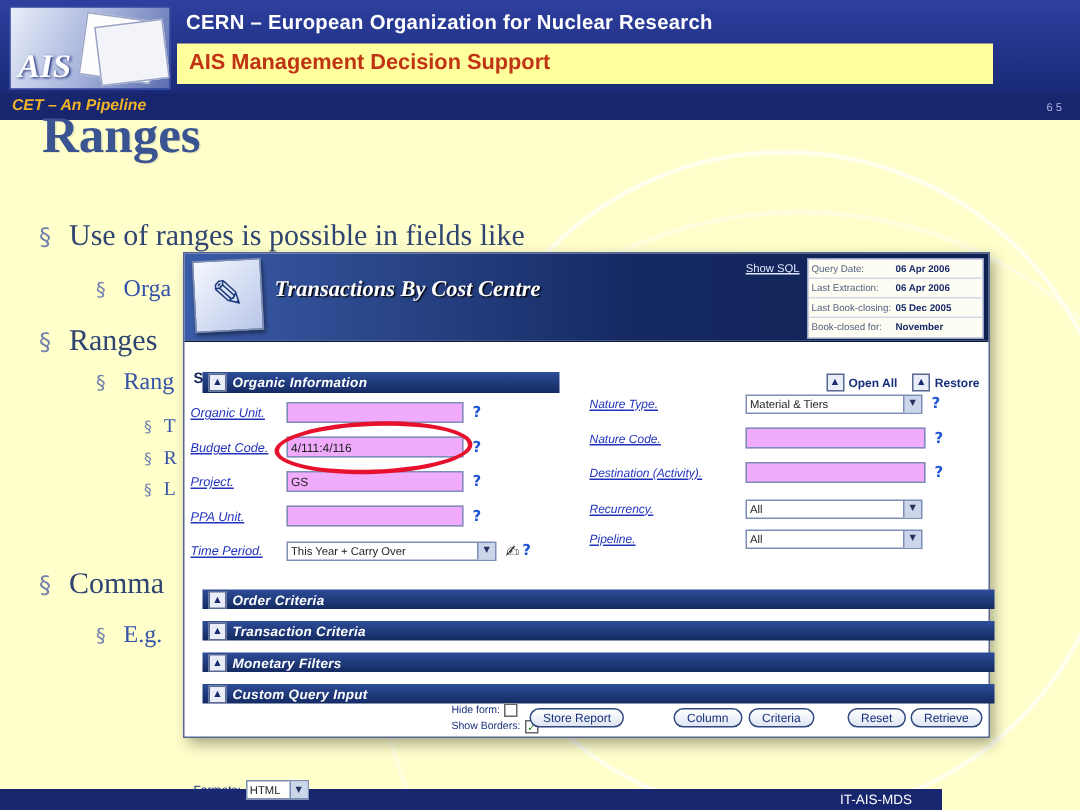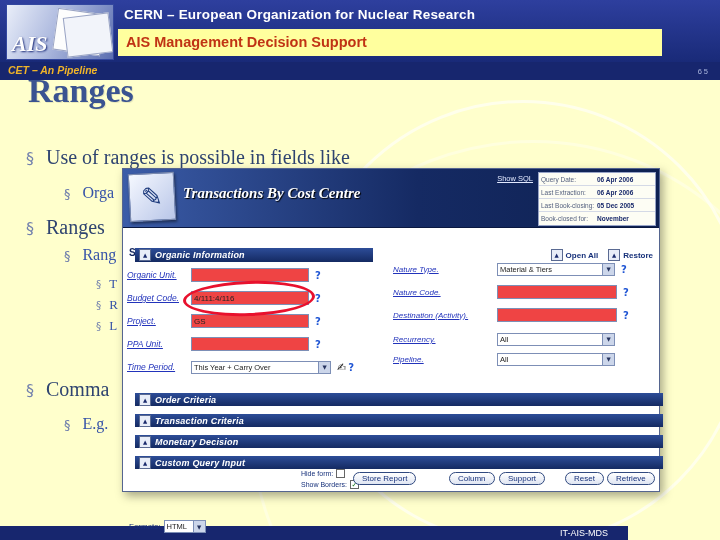--- a/index.html
+++ b/index.html
@@ -60,21 +60,21 @@
   .colbtn{width:10px;height:10px;background:#e8edf8;border:1px solid #5a6a92;color:#1a2a6c;font-size:5.5px;display:flex;align-items:center;justify-content:center;margin-right:4px;font-family:"DejaVu Sans",sans-serif;cursor:pointer;flex:0 0 auto;}
   .seclabel{color:#ffffff;font-weight:bold;font-style:italic;font-size:9px;letter-spacing:.2px;}
   .org-links{position:absolute;right:6px;top:80px;display:flex;gap:10px;align-items:center;}
   .org-link{display:flex;align-items:center;font-size:8px;font-weight:bold;color:#16307a;cursor:pointer;}
   .org-link .colbtn{margin-right:3px;}
 
   .form-area{position:absolute;left:4px;top:96px;width:528px;height:128px;}
   .frow{position:absolute;display:flex;align-items:center;height:20px;}
   .flabel{display:inline-block;width:64px;font-size:8.5px;font-style:italic;color:#2233bb;text-decoration:underline;cursor:pointer;flex:0 0 auto;}
   .rlabel{width:104px;font-size:8px;}
-  .finput{width:112px;height:12px;font-size:8px;border:1px solid #7d8fb6;padding:0 2px;margin-right:4px;background:#ef4444;color:#222;font-family:"Liberation Sans",sans-serif;box-sizing:content-box;}
+  .finput{width:112px;height:12px;font-size:8px;border:1px solid #7d8fb6;padding:0 2px;margin-right:4px;background:#f0abfc;color:#222;font-family:"Liberation Sans",sans-serif;box-sizing:content-box;}
   .rinput{width:114px;}
   .fselect{display:flex;align-items:center;width:140px;height:13px;border:1px solid #7d8fb6;background:#fff;margin-right:4px;cursor:pointer;box-sizing:border-box;}
   .rselect{width:118px;}
   .sel-text{flex:1;font-size:7.5px;color:#222;padding-left:2px;white-space:nowrap;overflow:hidden;}
   .dd{width:11px;align-self:stretch;background:#ccd6ea;border-left:1px solid #7d8fb6;color:#25335e;font-size:5.5px;display:flex;align-items:center;justify-content:center;font-family:"DejaVu Sans",sans-serif;}
   .help{color:#1f55d4;font-weight:bold;font-size:10px;margin-left:2px;cursor:pointer;font-family:"DejaVu Sans",sans-serif;}
   .pointer{font-size:11px;color:#222;margin-left:2px;font-family:"DejaVu Sans",sans-serif;}
   .cb{width:8px;height:8px;border:1px solid #666;background:#fff;display:flex;align-items:center;justify-content:center;font-size:7px;color:#1a7a1a;cursor:pointer;font-family:"DejaVu Sans",sans-serif;flex:0 0 auto;}
   .ellipse{position:absolute;left:56px;top:16px;width:126px;height:29px;border:3px solid #e8112d;border-radius:50%;transform:rotate(-2deg);pointer-events:none;z-index:5;}
 
@@ -274,21 +274,21 @@
     <div class="secbar" style="top:245px">
       <span class="colbtn">▲</span>
       <span class="seclabel">Transaction Criteria</span>
     </div>
     <div class="secbar" style="top:224px">
       <span class="colbtn">▲</span>
       <span class="seclabel">Order Criteria</span>
     </div>
     <div class="secbar" style="top:266px">
       <span class="colbtn">▲</span>
-      <span class="seclabel">Monetary Decision</span>
+      <span class="seclabel">Monetary Filters</span>
     </div>
     <div class="secbar" style="top:287px">
       <span class="colbtn">▲</span>
       <span class="seclabel">Custom Query Input</span>
     </div>
 
     <div class="bottom">
       <div class="formats">
         <span class="formats-label">Formats:</span>
         <span class="fselect">
@@ -301,21 +301,21 @@
           <span class="cblabel">Hide form:</span>
           <span class="cb"></span>
         </div>
         <div class="cbline">
           <span class="cblabel">Show Borders:</span>
           <span class="cb">✓</span>
         </div>
       </div>
       <button class="obtn" style="left:226px">Store Report</button>
       <button class="obtn" style="left:322px">Column</button>
-      <button class="obtn" style="left:372px">Support</button>
+      <button class="obtn" style="left:372px">Criteria</button>
       <button class="obtn" style="left:438px">Reset</button>
       <button class="obtn" style="left:480px">Retrieve</button>
     </div>
   </div>
 
   <div class="ftr">
     <span class="ftr-label">IT-AIS-MDS</span>
   </div>
 
 </div>

